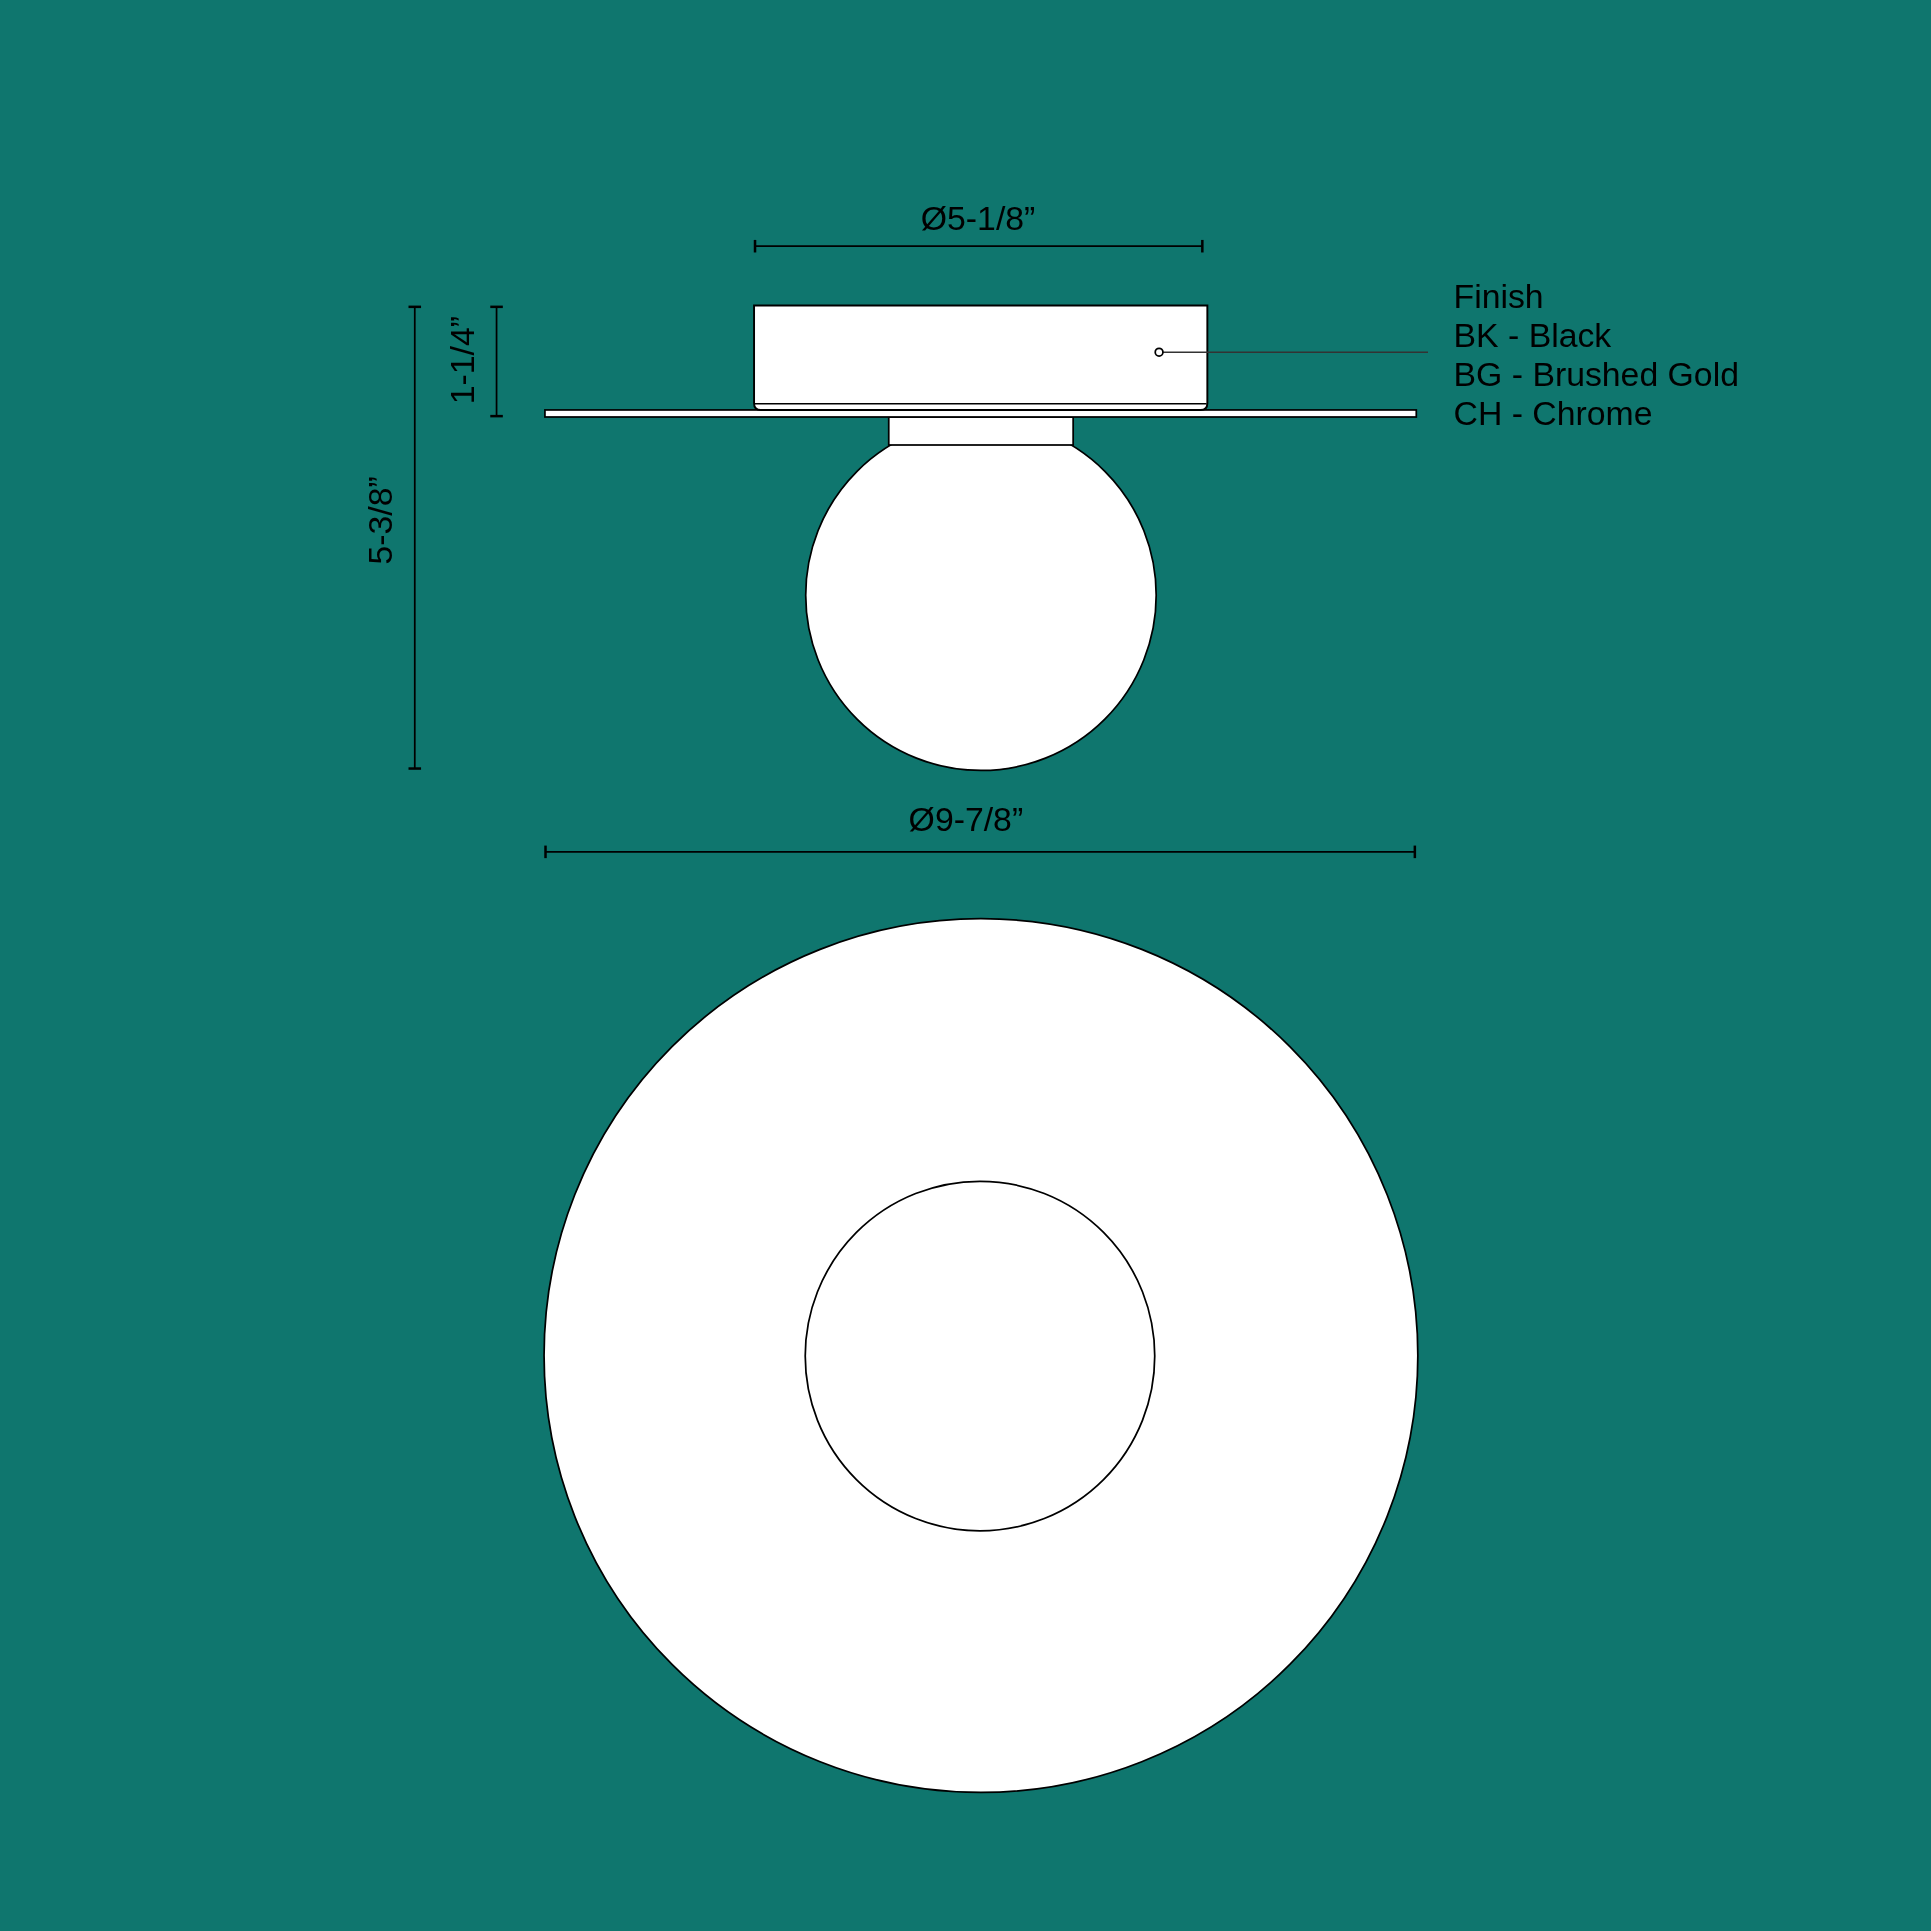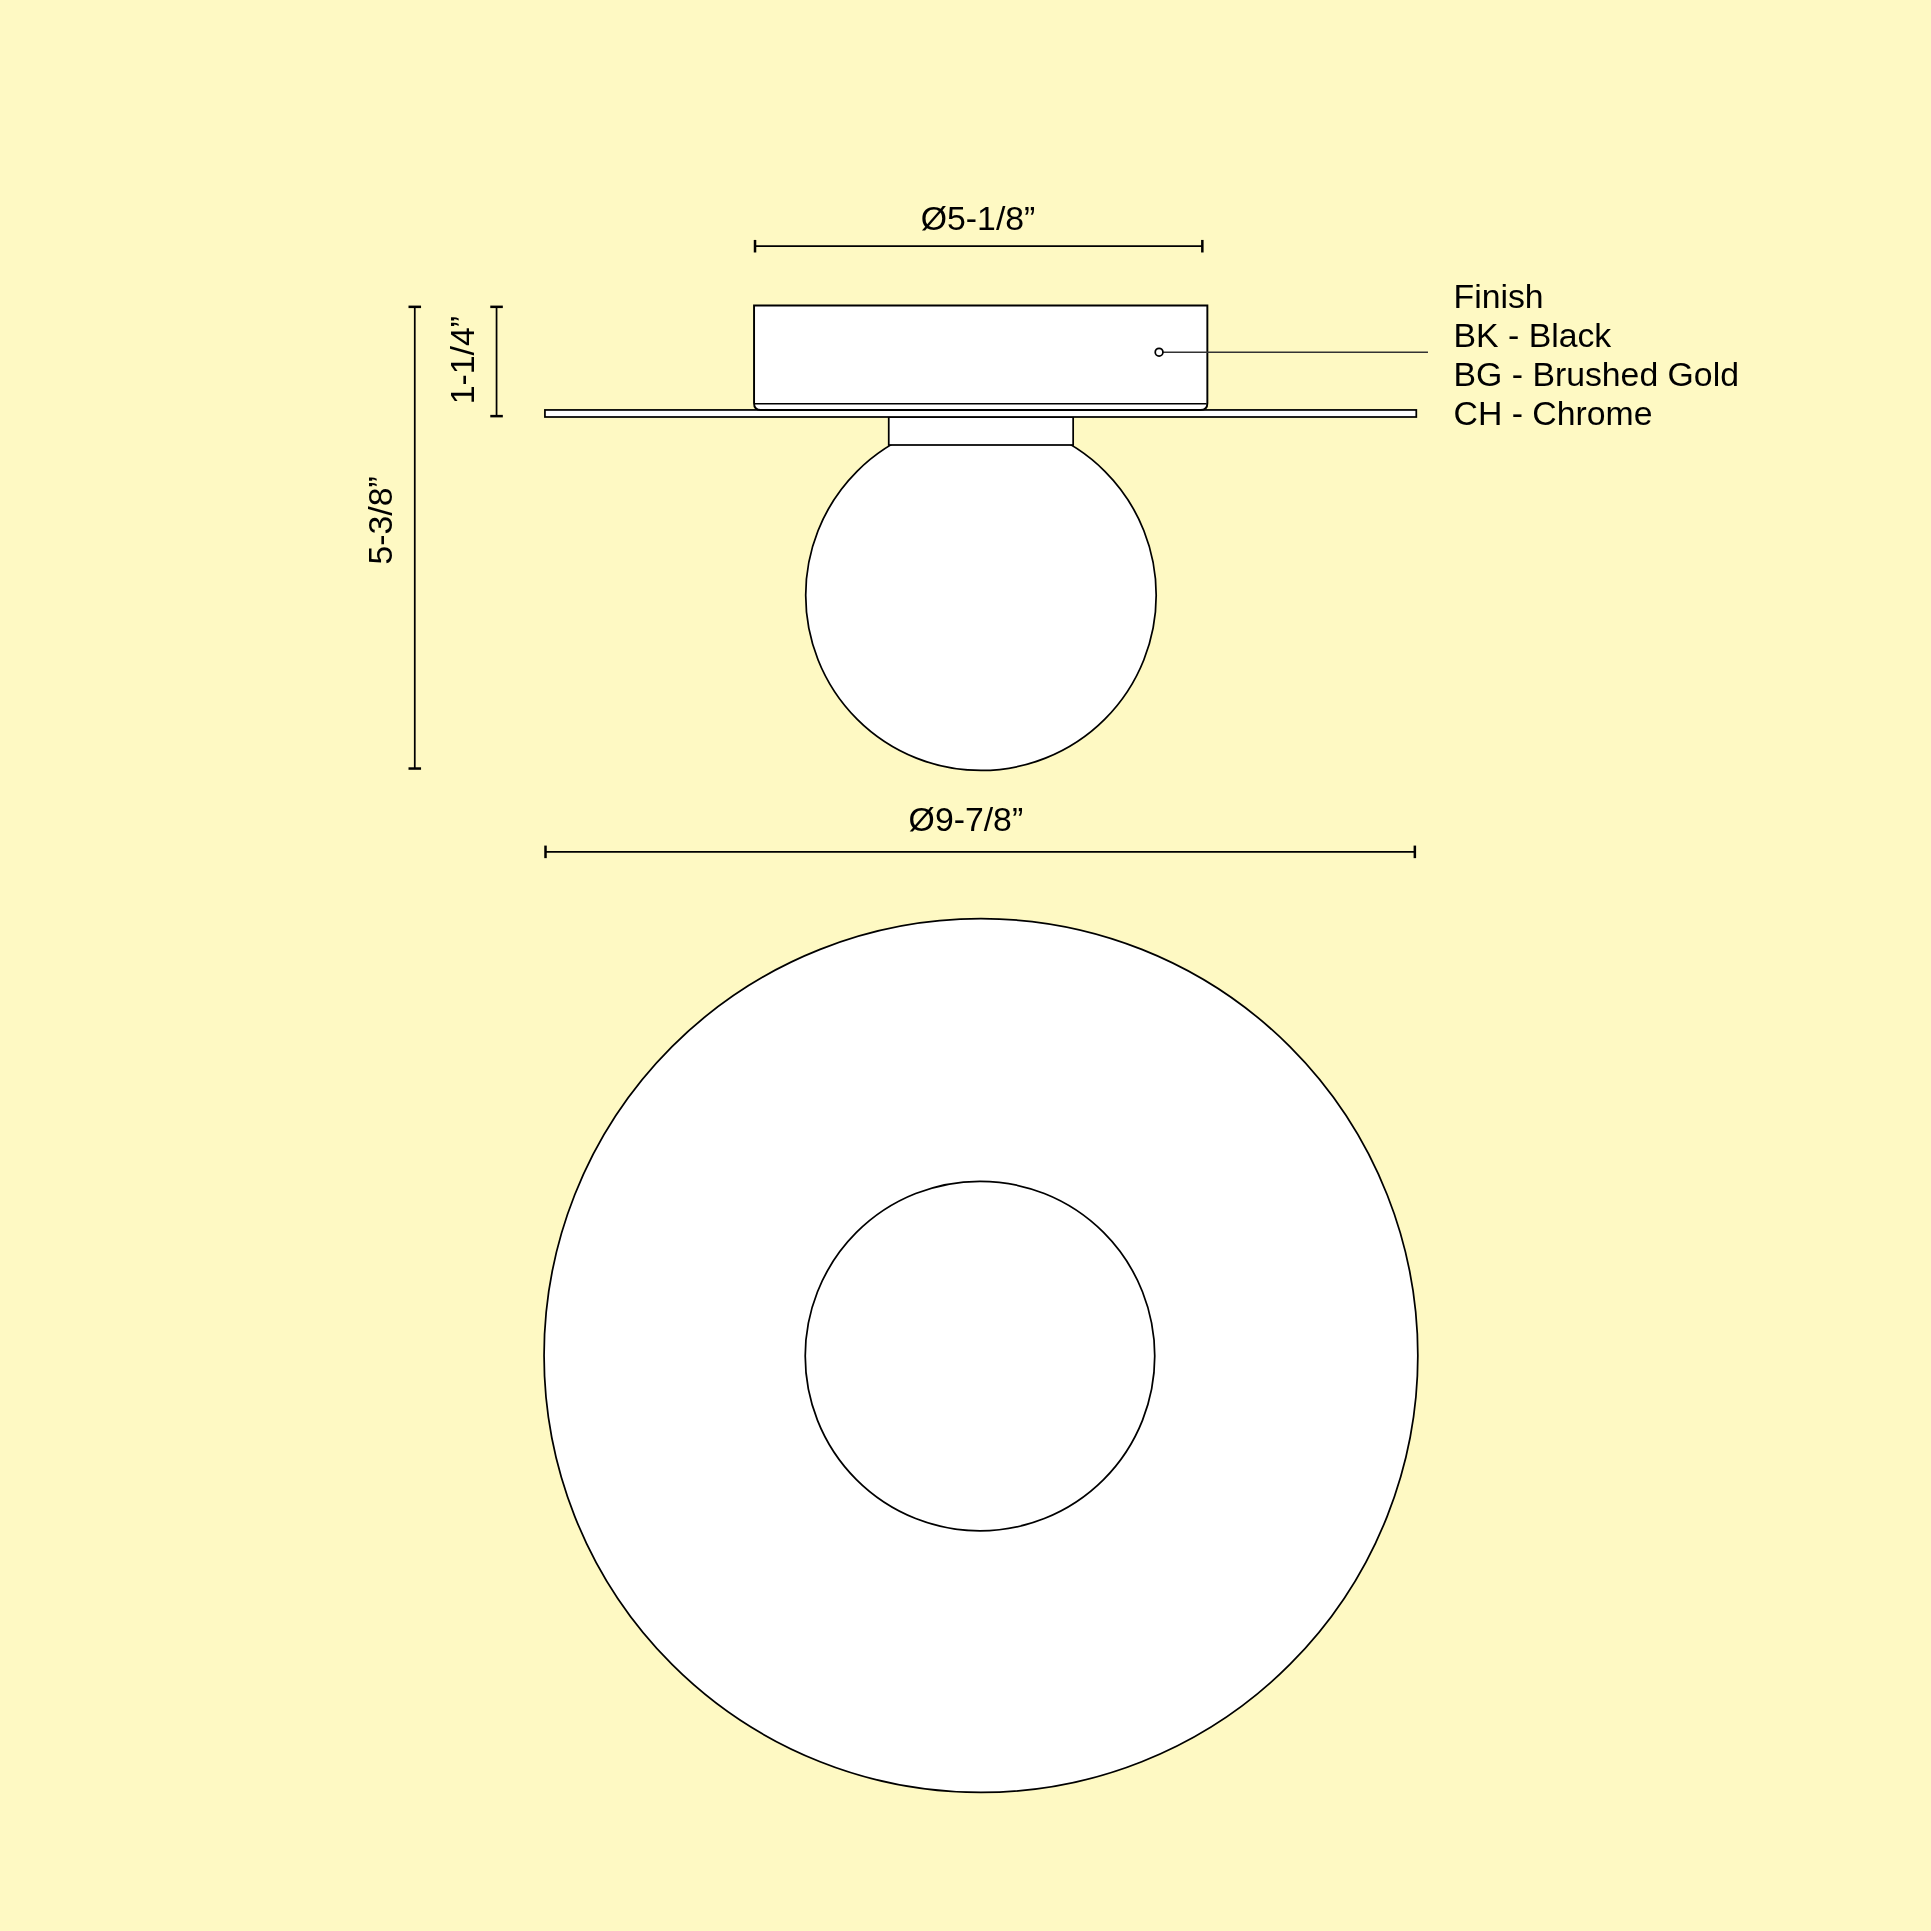--- a/index.html
+++ b/index.html
@@ -1,16 +1,16 @@
 <!DOCTYPE html>
 <html><head>
 <meta charset="utf-8">
 <style>
   html,body{margin:0;padding:0;background:#ffffff;}
-  #page{width:1931px;height:1931px;position:relative;background:#fef9c3;}
+  #page{width:1931px;height:1931px;position:relative;background:#0f766e;}
   svg{position:absolute;top:0;left:0;}
   text{font-family:"Liberation Sans", sans-serif;fill:#000000;}
 </style>
 </head>
 <body>
 <div id="page">
 <svg width="1931" height="1931" viewBox="0 0 2000 2000">
 
   <text x="1013" y="238.4" font-size="35" text-anchor="middle">Ø5-1/8”</text>
 

